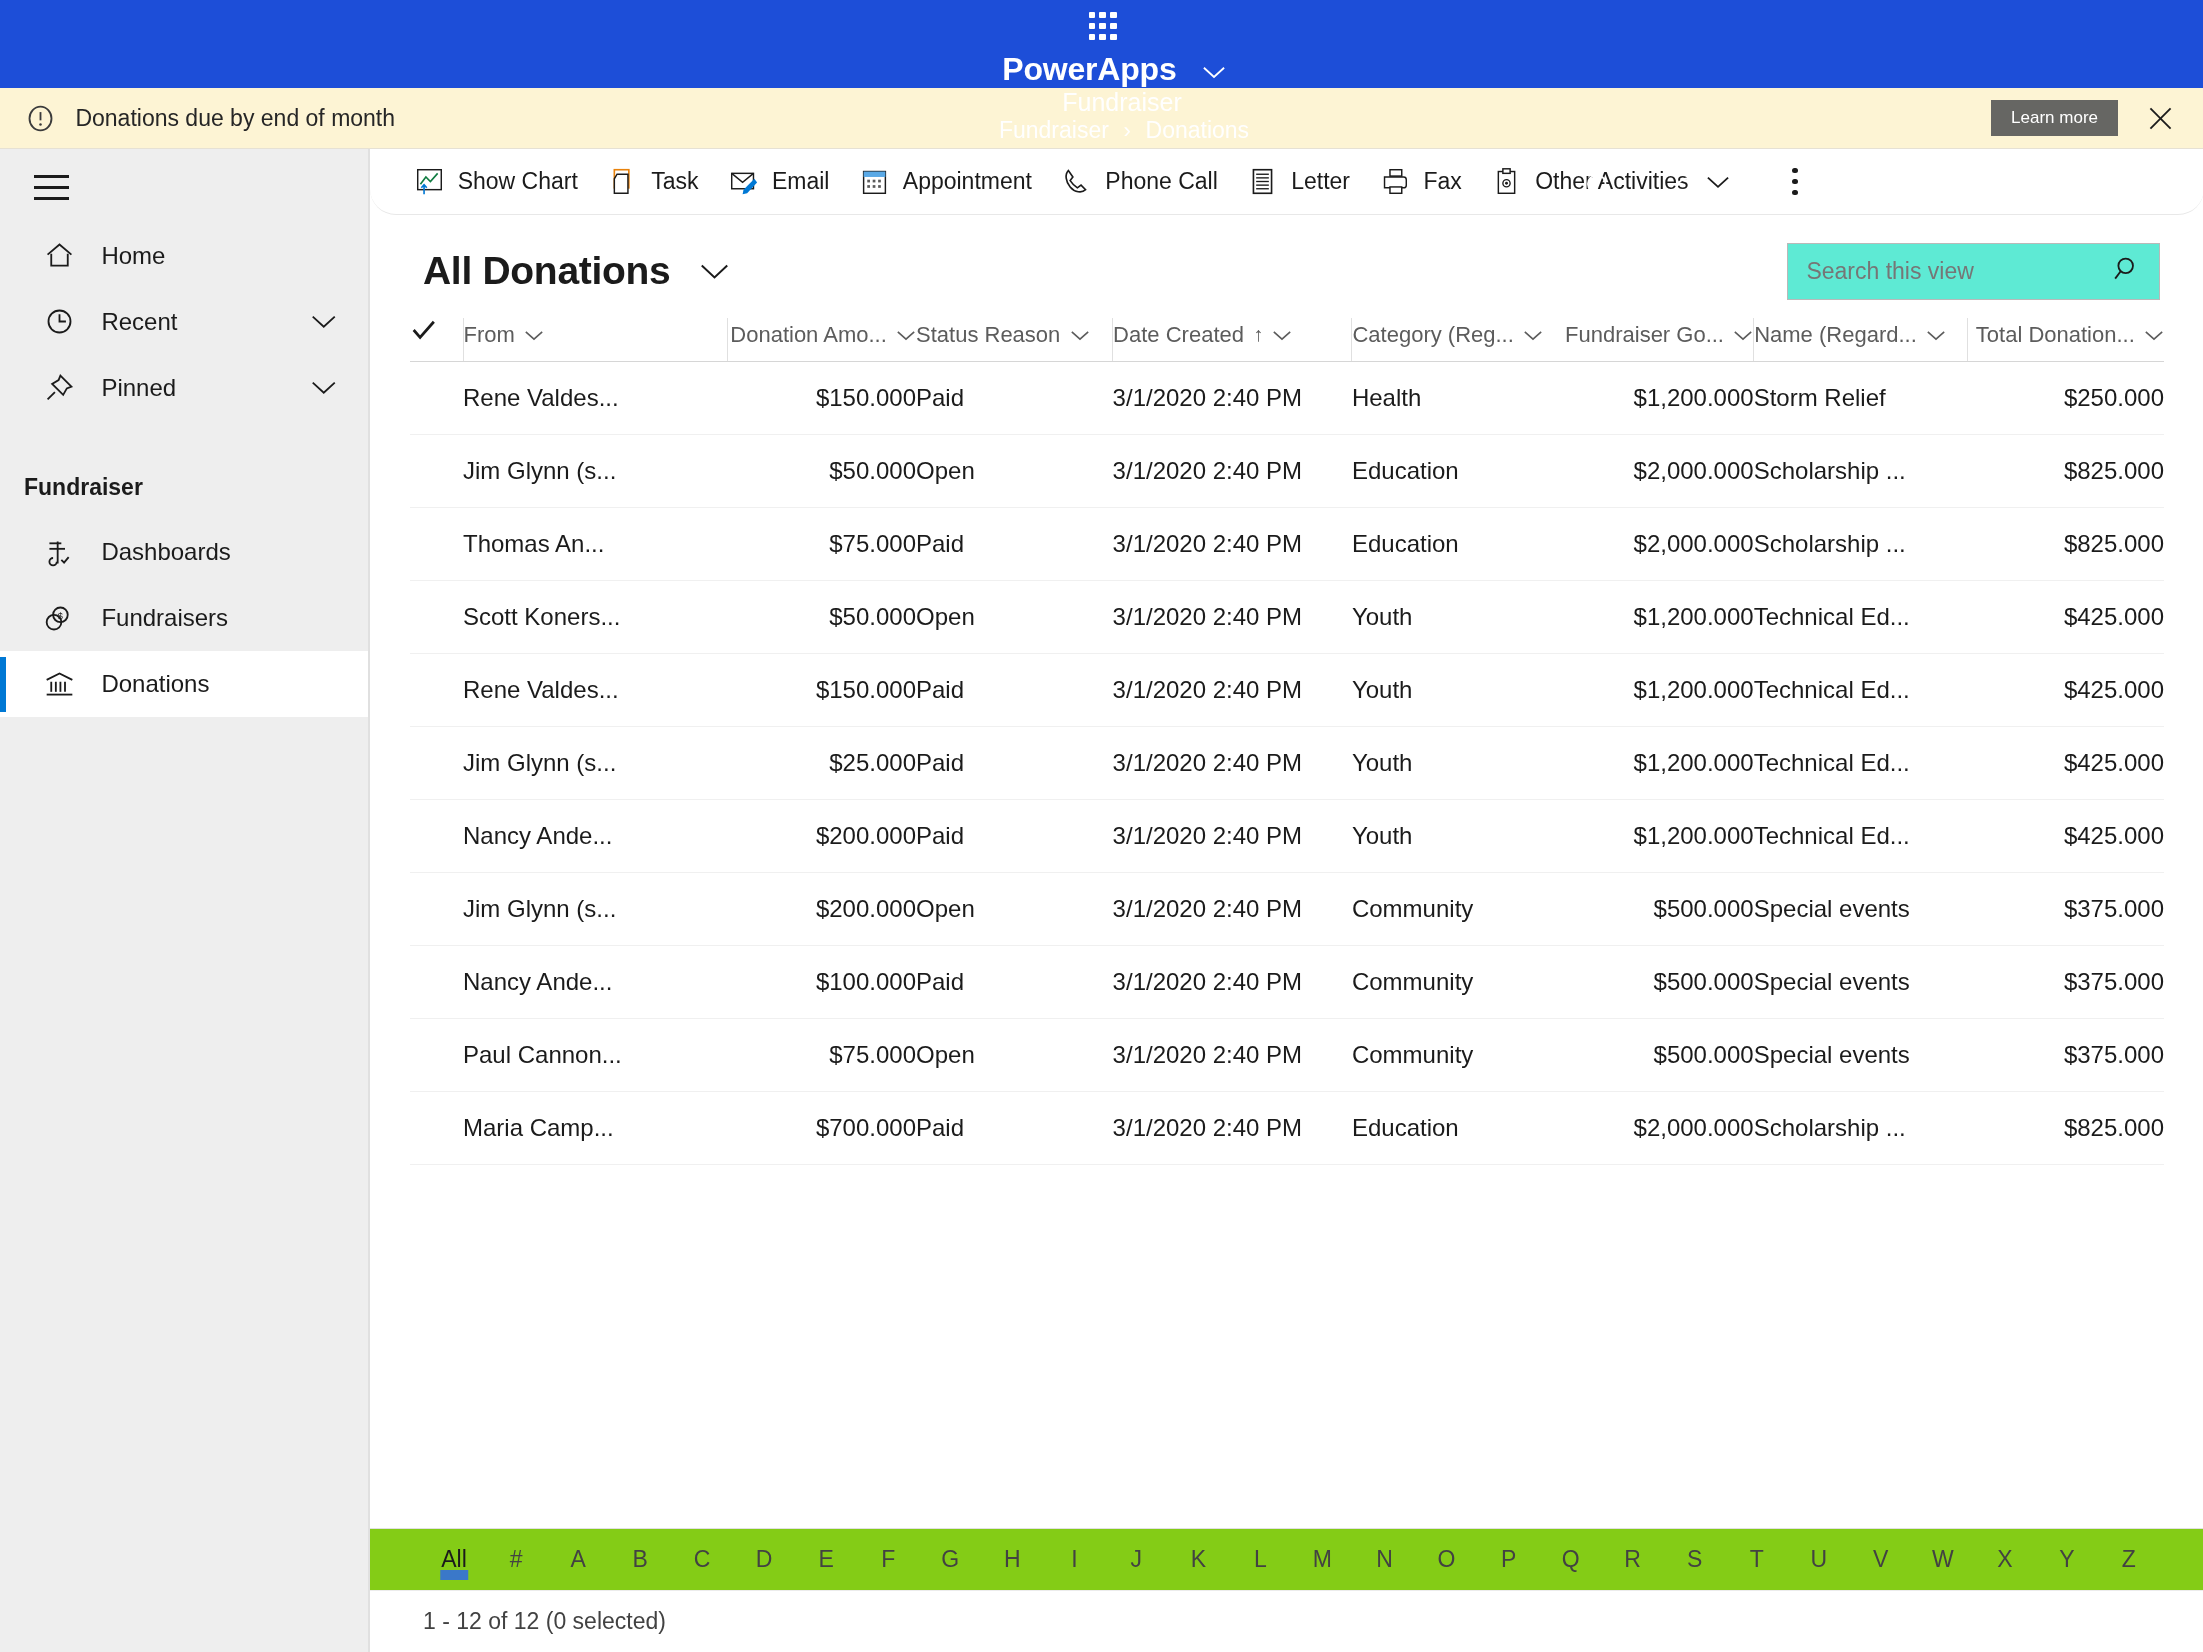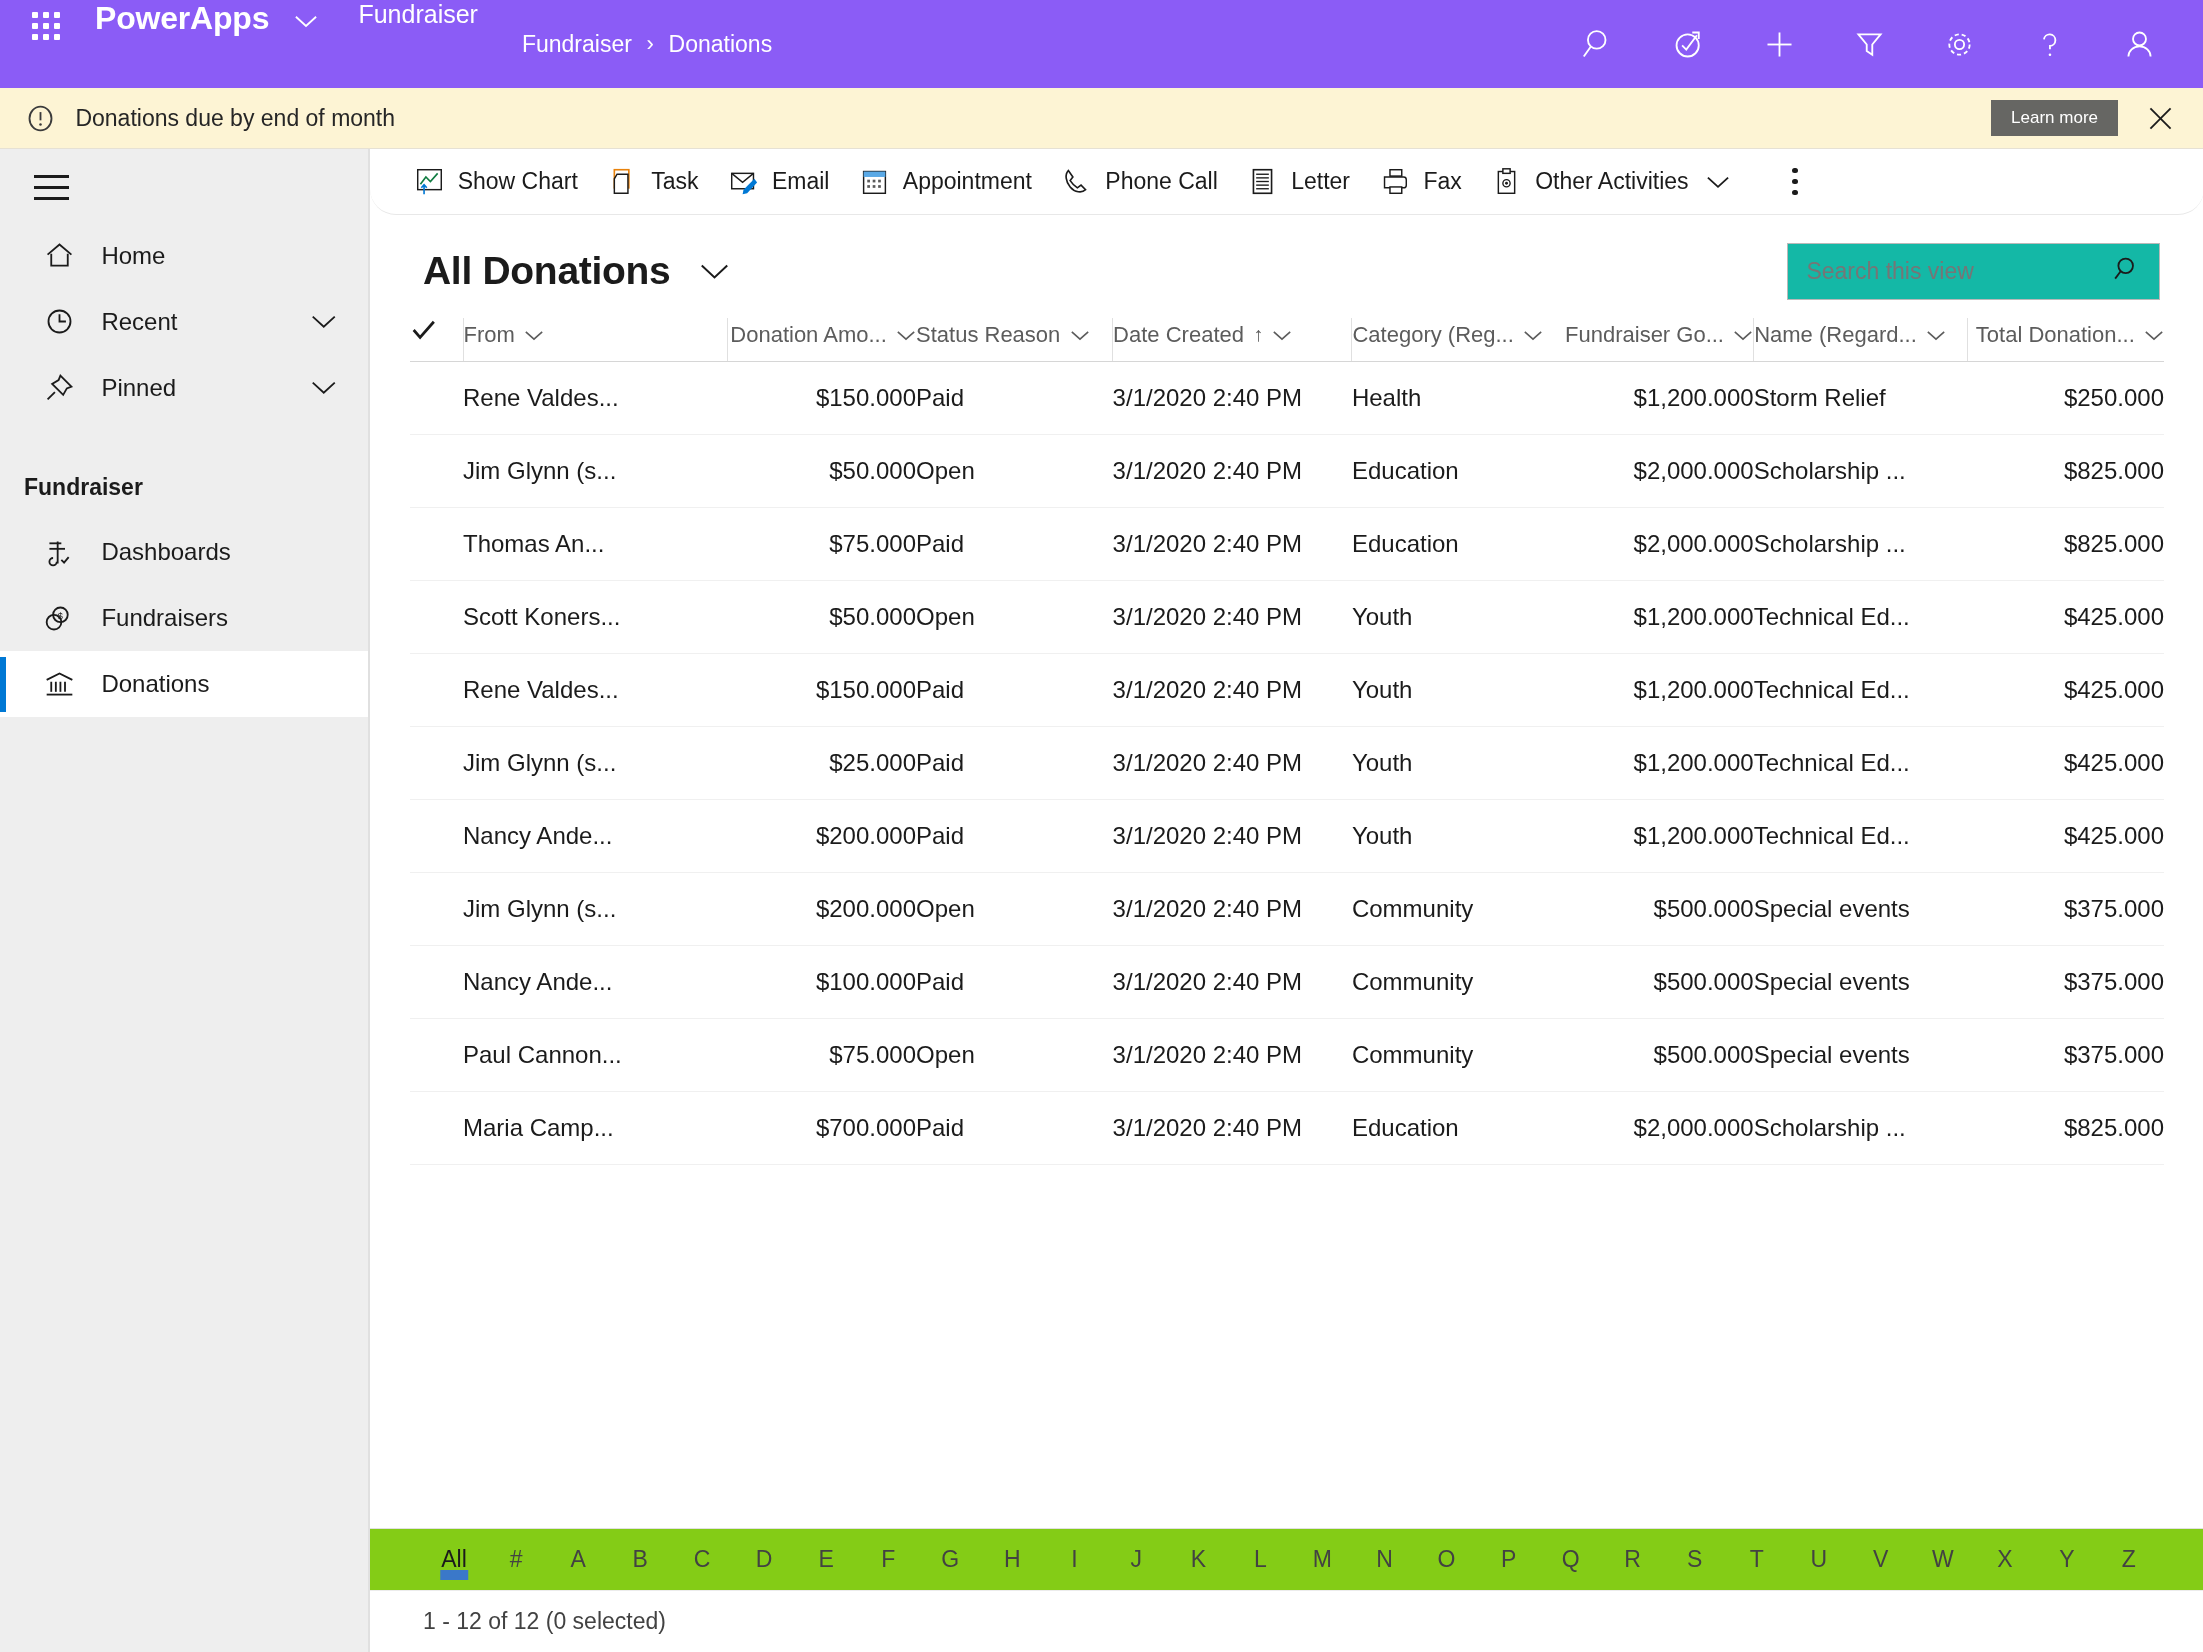--- a/index.html
+++ b/index.html
@@ -7,25 +7,27 @@
     width: 2204px; height: 1653px;
     font-family: "Liberation Sans", sans-serif;
     background: #ffffff;
     overflow: hidden;
     -webkit-font-smoothing: antialiased;
   }
 
   
   .appbar {
     height: 88px;
-    background: #8b5cf6;
-    display: flex;
+    background: #1d4ed8;
+    display: flex;
+    align-items: center;
     padding: 0 20px 0 20px;
     color: #ffffff;
     position: relative;
+    flex-direction: column;
   }
   .waffle {
     width: 51px; height: 51px;
     display: grid;
     grid-template-columns: repeat(3, 1fr);
     grid-template-rows: repeat(3, 1fr);
     gap: 4.6px;
     padding: 12px;
     cursor: pointer;
   }
@@ -193,21 +195,21 @@
   }
   .viewcaret { margin-left: 27.5px; display:flex; cursor:pointer; }
   .searchbox {
     margin-left: auto;
     width: 373px;
     height: 57px;
     border: 0.9px solid #b9b9b9;
     display: flex;
     align-items: center;
     padding: 0 16.5px 0 18.4px;
-    background: #14b8a6;
+    background: #5eead4;
   }
   .searchbox input {
     flex: 1 1 auto;
     border: none;
     outline: none;
     font-size: 23px;
     font-family: inherit;
     color: #1b1b1b;
     background: transparent;
     min-width: 0;

